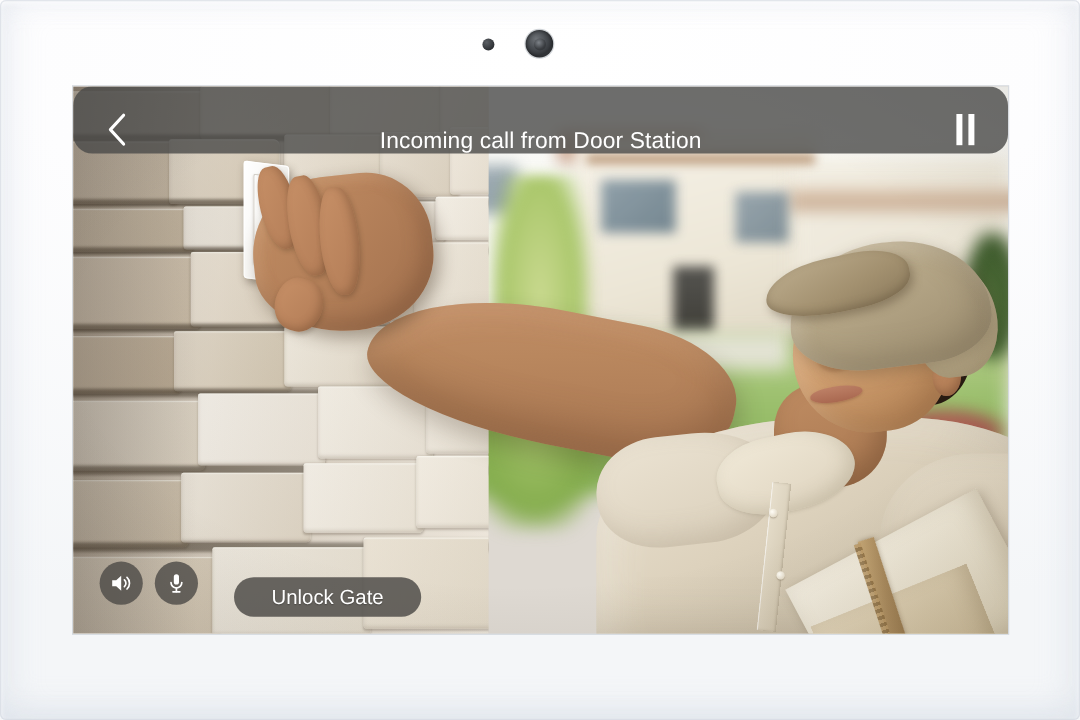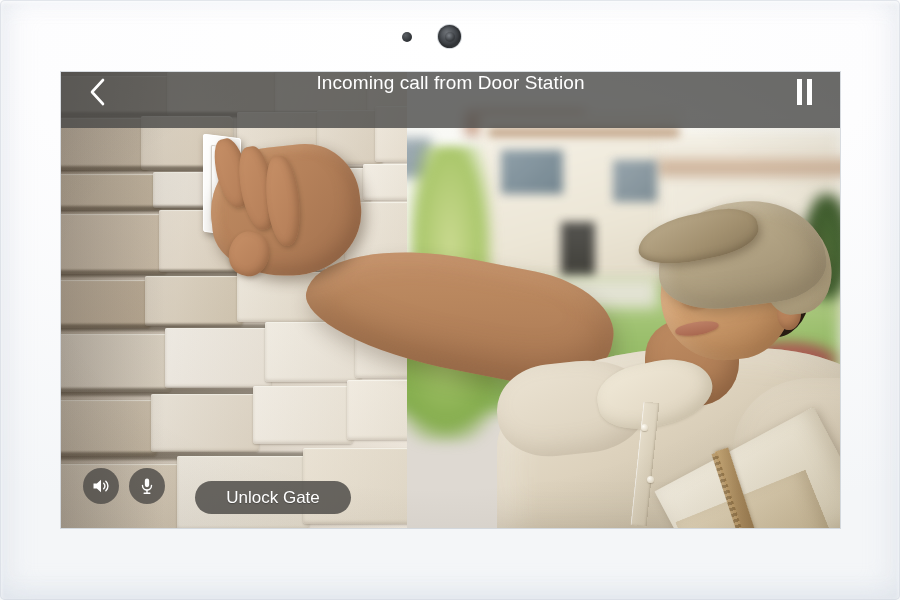--- a/index.html
+++ b/index.html
@@ -460,23 +460,24 @@
     background: radial-gradient(ellipse 82% 78% at 48% 46%, rgba(0,0,0,0) 58%, rgba(40,30,18,.12) 100%);
   }
 
   
   #call-header {
     position: absolute;
     left: 0; top: 0;
     width: 779px; height: 56px;
     background: rgba(74,74,72,.80);
     display: flex;
-    align-items: flex-start;
+    align-items: flex-end;
     box-sizing: border-box;
     padding: 0 16px;
+    border-radius: 16px;
   }
   #back-button {
     width: 40px; height: 40px;
     display: flex; align-items: center; justify-content: center;
     cursor: pointer; flex: 0 0 auto;
   }
   #header-center {
     flex: 1 1 auto;
     text-align: center;
     color: #fff;

